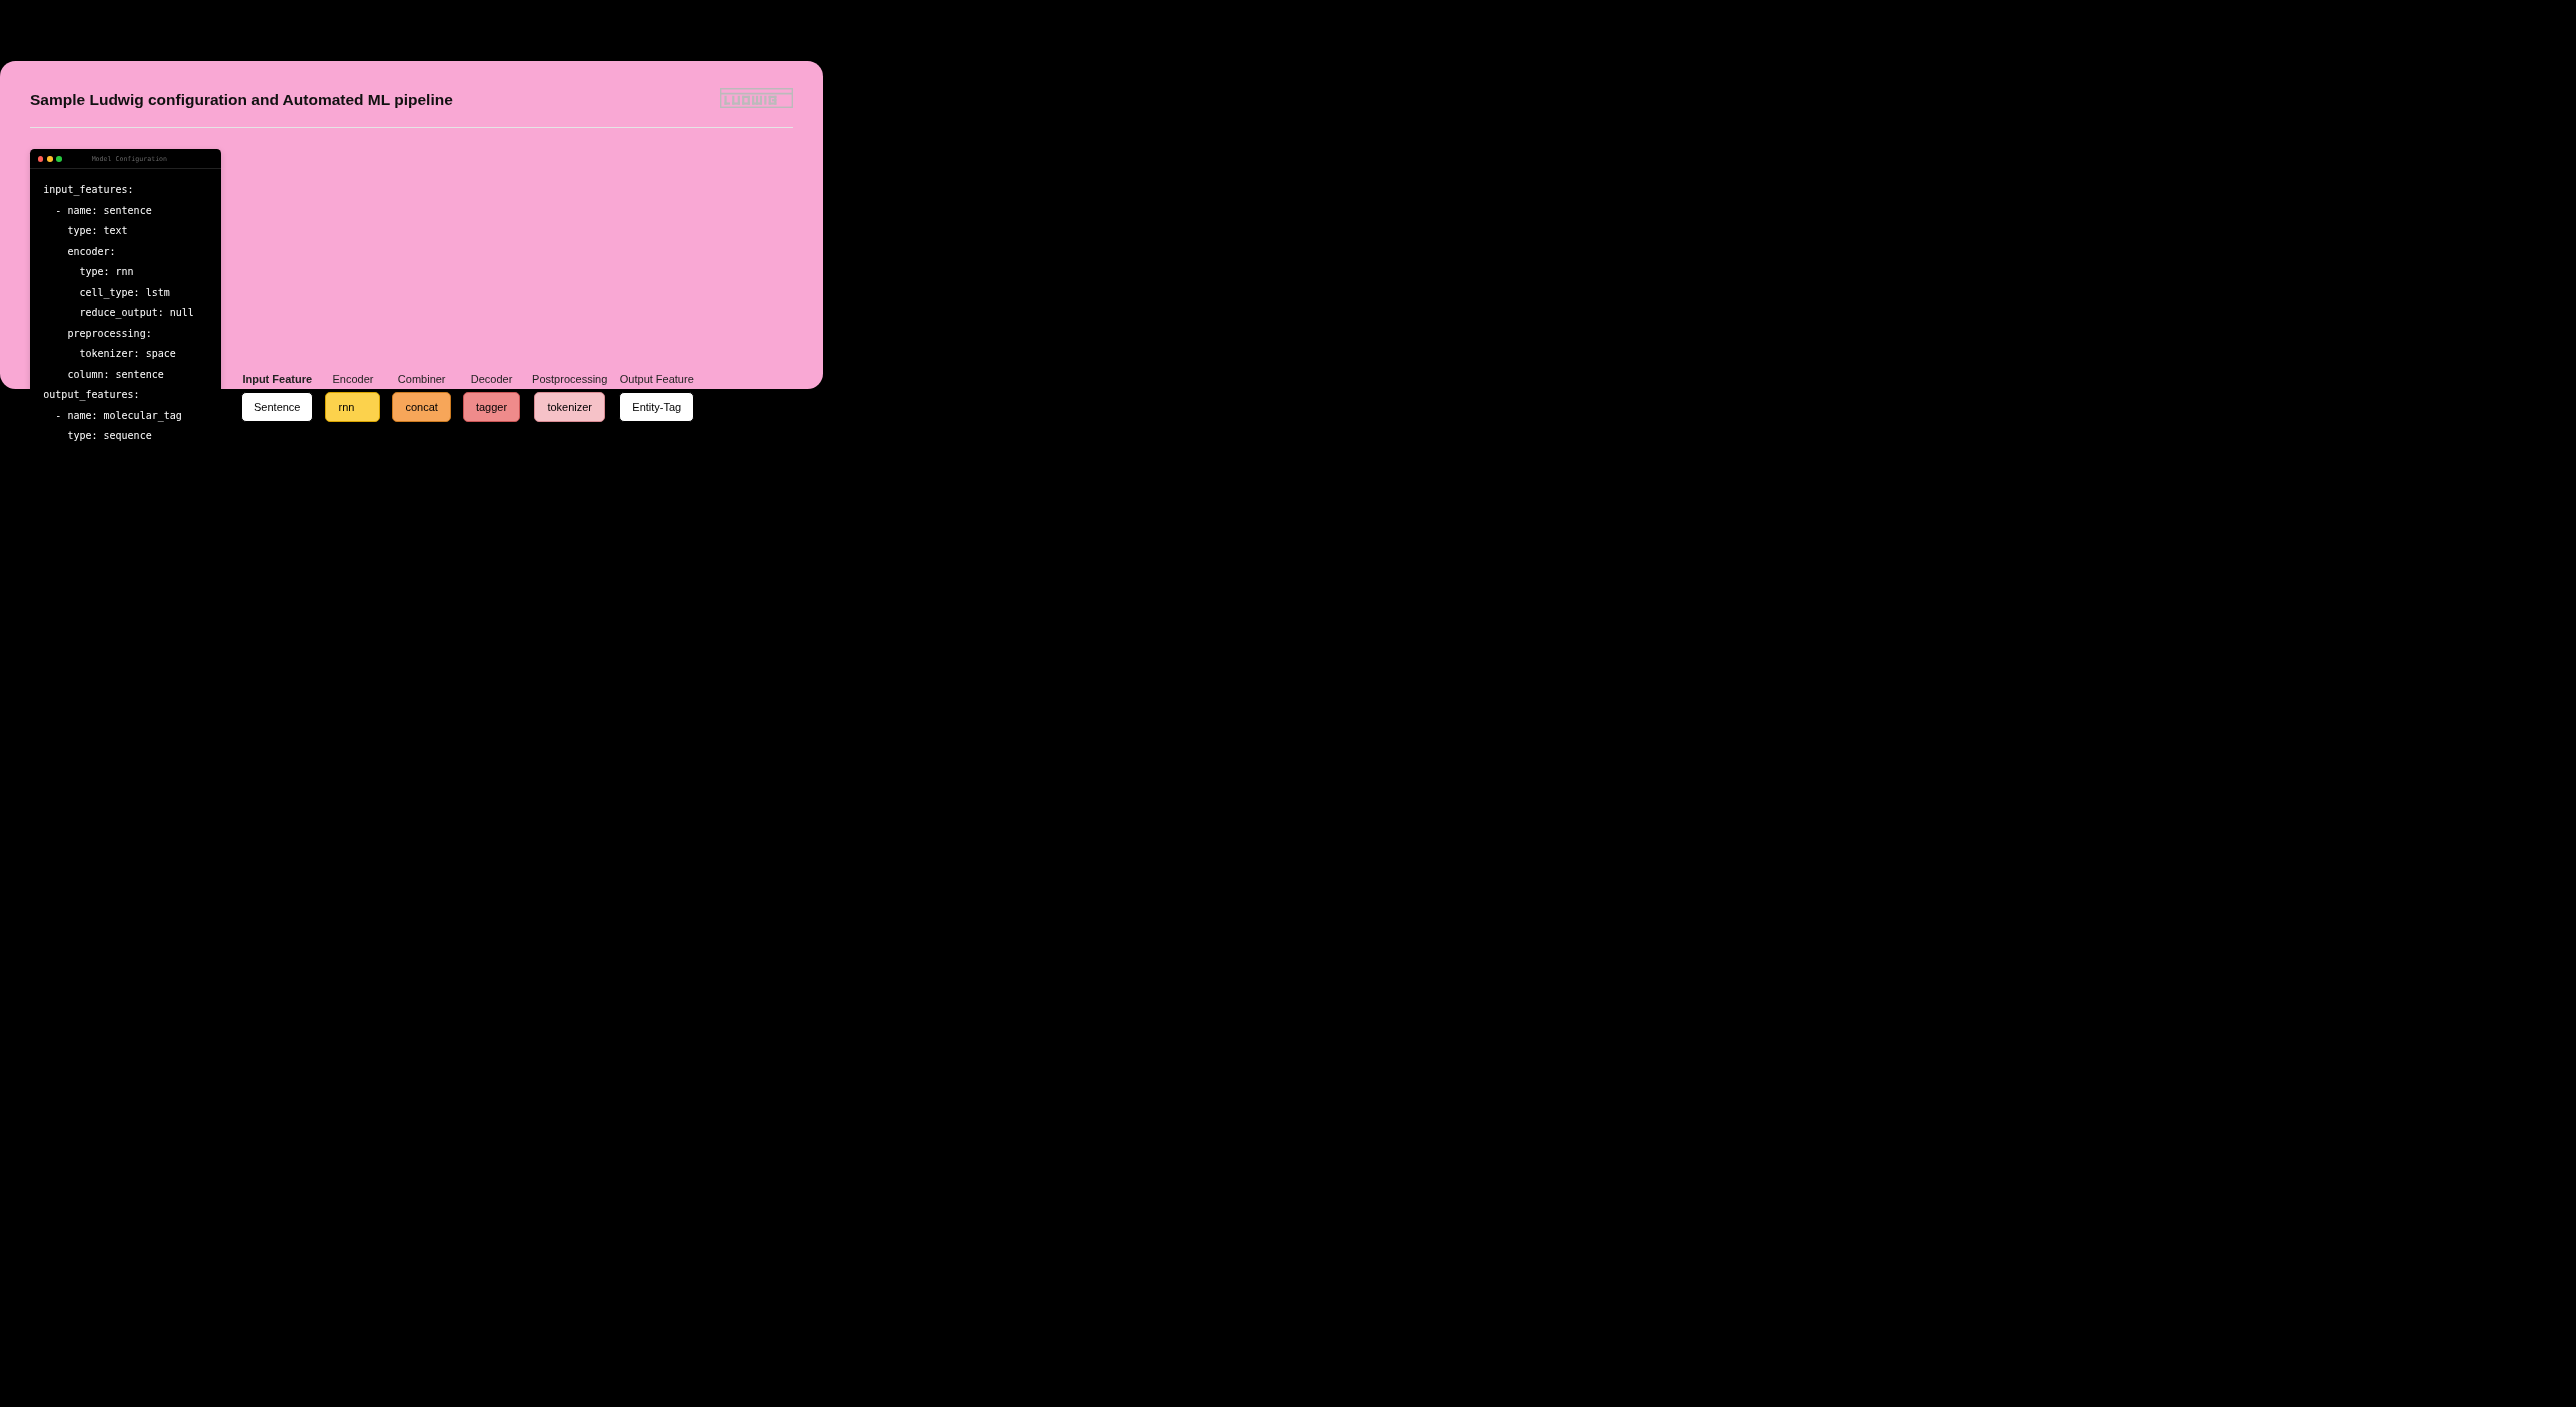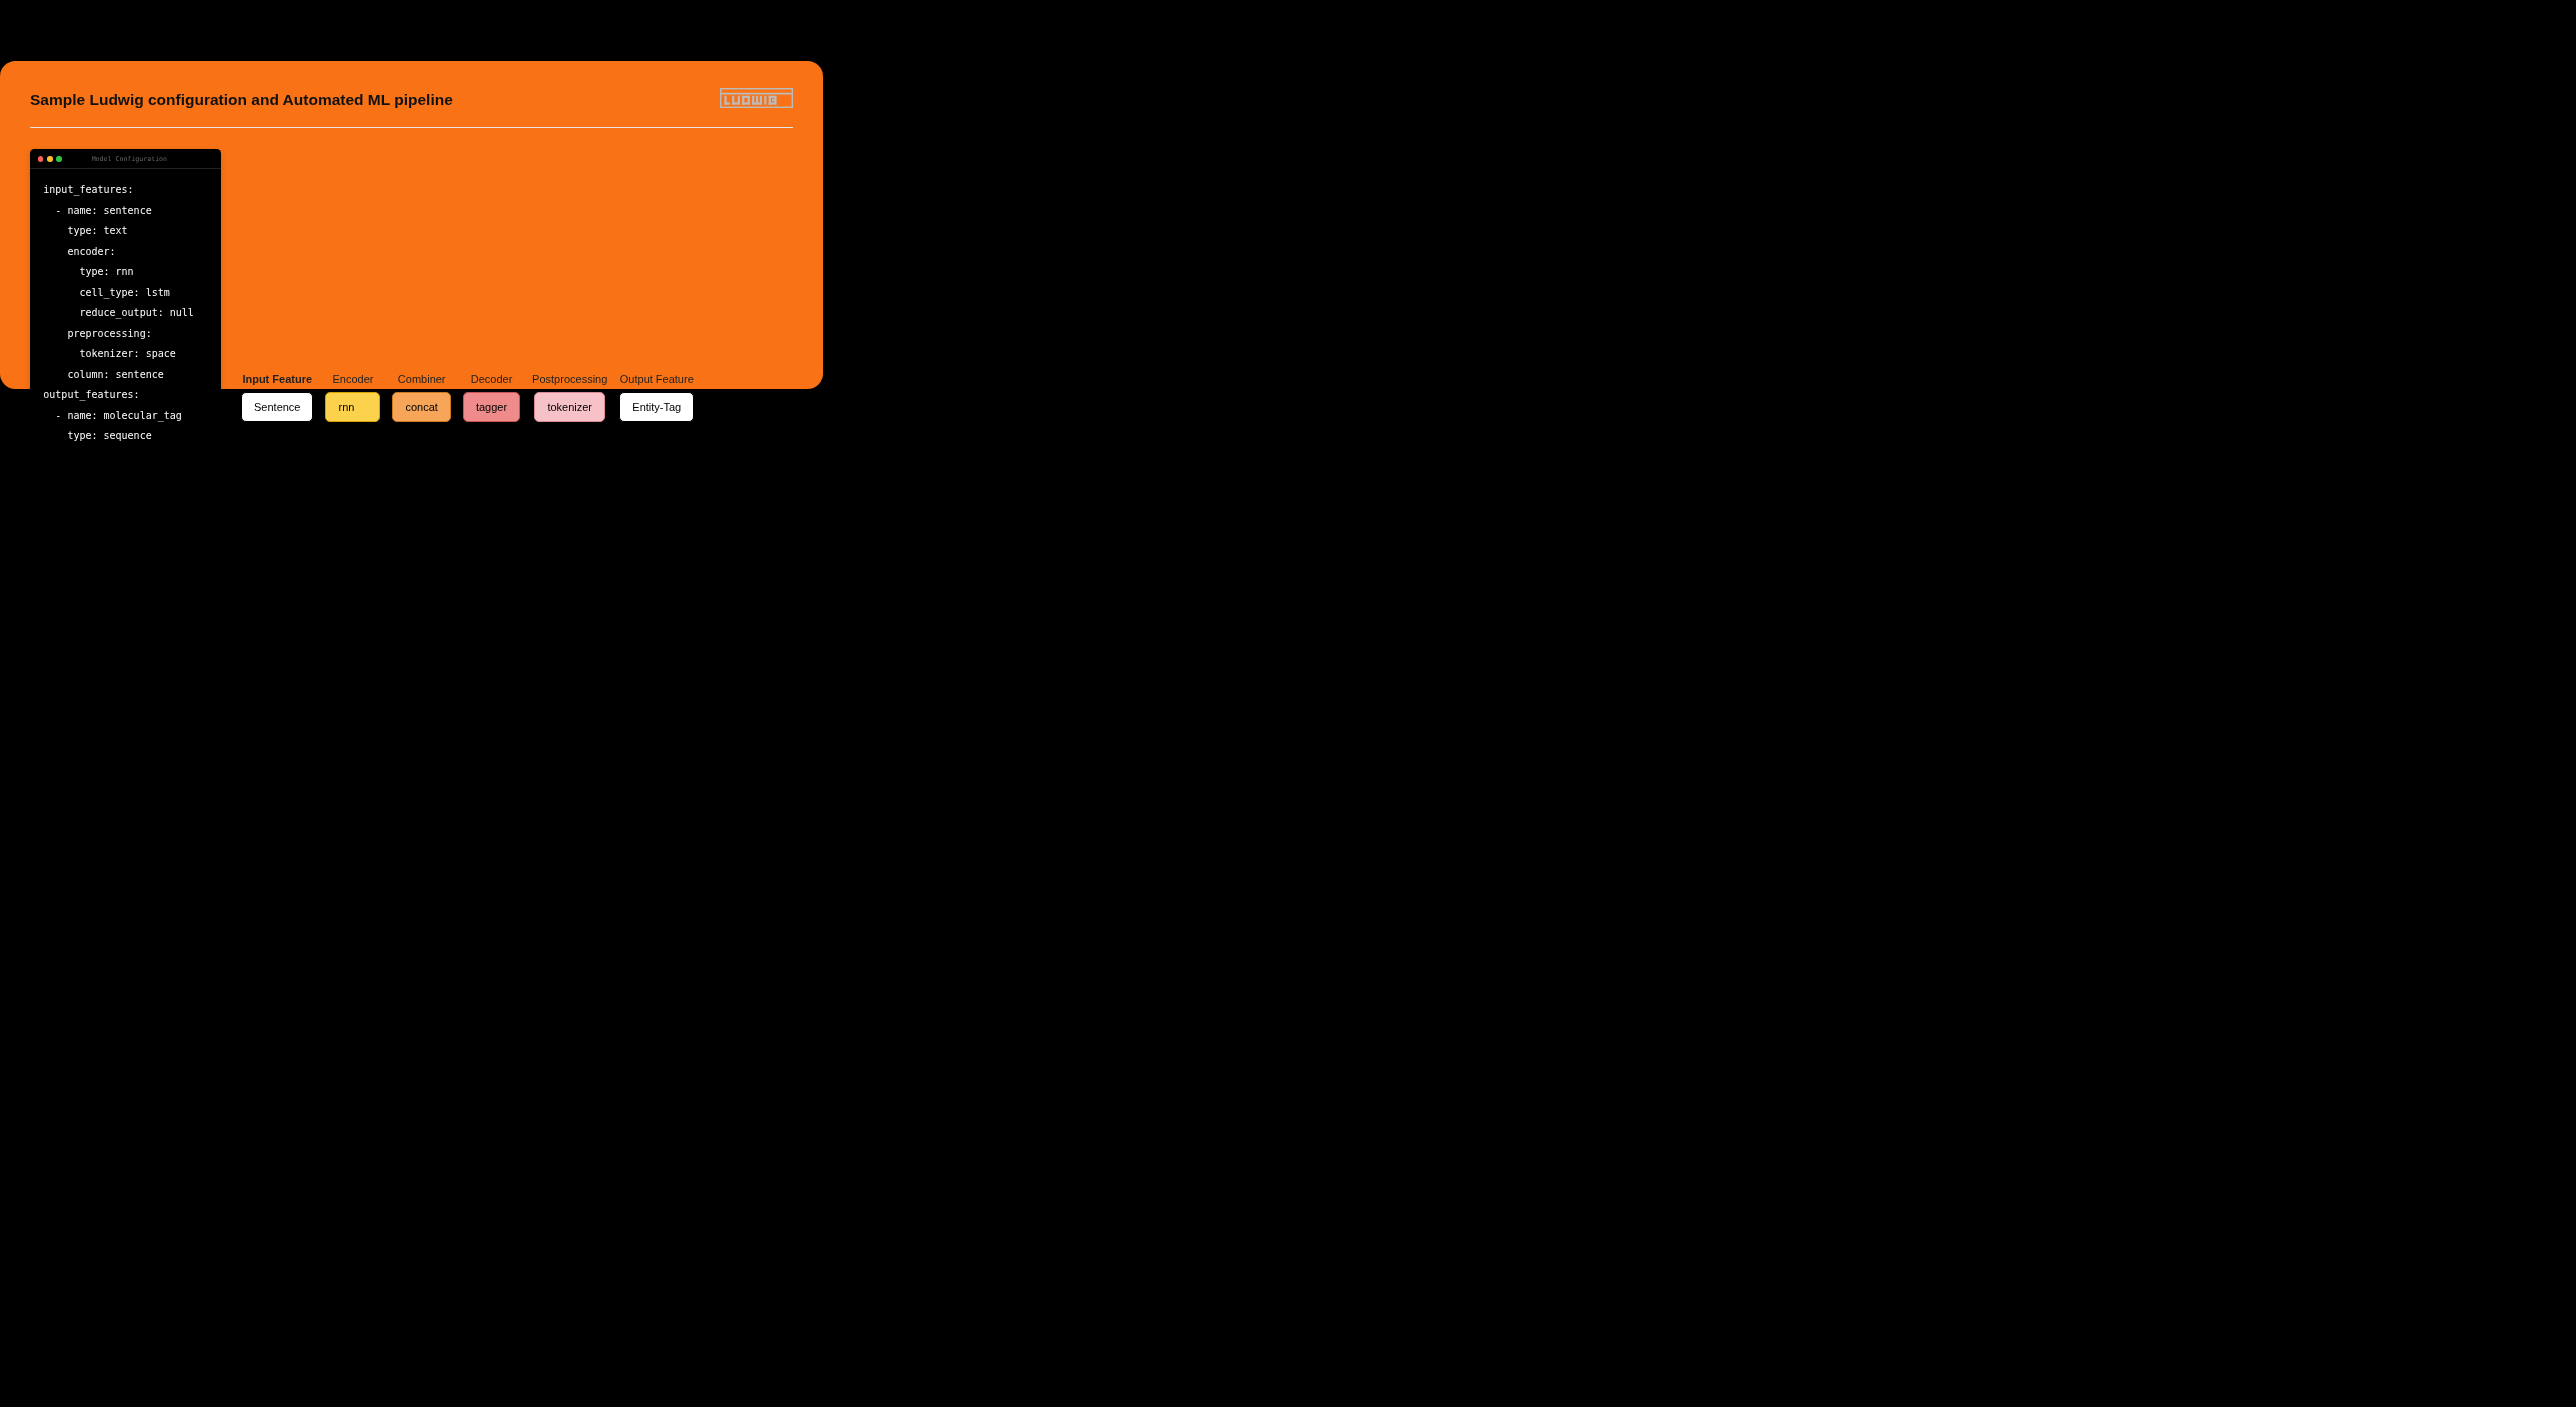--- a/index.html
+++ b/index.html
@@ -10,21 +10,21 @@
     body {
       font-family: -apple-system, BlinkMacSystemFont, 'Segoe UI', Helvetica, Arial, sans-serif;
       background: #000;
       width: 823px;
       height: 450px;
       display: flex;
       align-items: center;
       justify-content: center;
     }
     .frame {
-      background: #f97316;
+      background: #f9a8d4;
       width: 823px;
       height: 328px;
       border-radius: 15.5px;
       padding: 30px;
       position: relative;
     }
     .header {
       display: flex;
       justify-content: space-between;
       align-items: flex-start;

